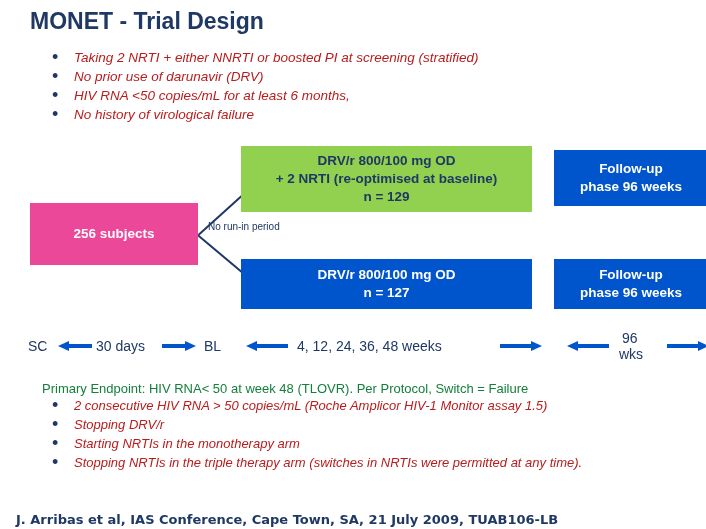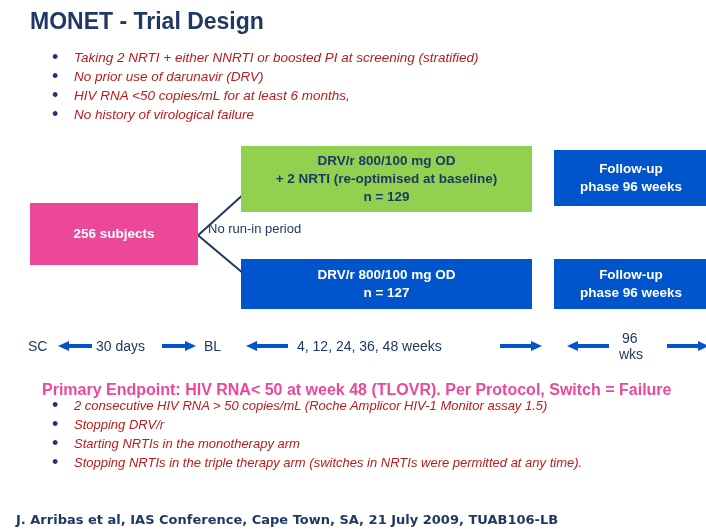--- a/index.html
+++ b/index.html
@@ -117,21 +117,21 @@
     width: 154px;
     height: 50px;
     background: #0054CC;
     color: #ffffff;
   }
   
   .runin-label {
     position: absolute;
     left: 192px;
     top: 221px;
-    font-size: 13px;
+    font-size: 10px;
     color: #1F3864;
     white-space: nowrap;
   }
   
   .connector {
     position: absolute;
     background: #1F3864;
     transform-origin: 0 0;
   }
   
@@ -174,23 +174,23 @@
   }
   .arrow.left .head {
     border-right: 11px solid #0054CC;
     left: 0;
   }
   
   .endpoint-title {
     position: absolute;
     left: 26px;
     top: 381px;
-    font-size: 16px;
-    font-weight: bold;
-    color: #ec4899;
+    font-size: 13px;
+    font-weight: normal;
+    color: #15803d;
     white-space: nowrap;
   }
   .endpoint-list {
     position: absolute;
     left: 36px;
     top: 396px;
     width: 660px;
   }
   .endpoint-list .bullet-row {
     height: 19px;

